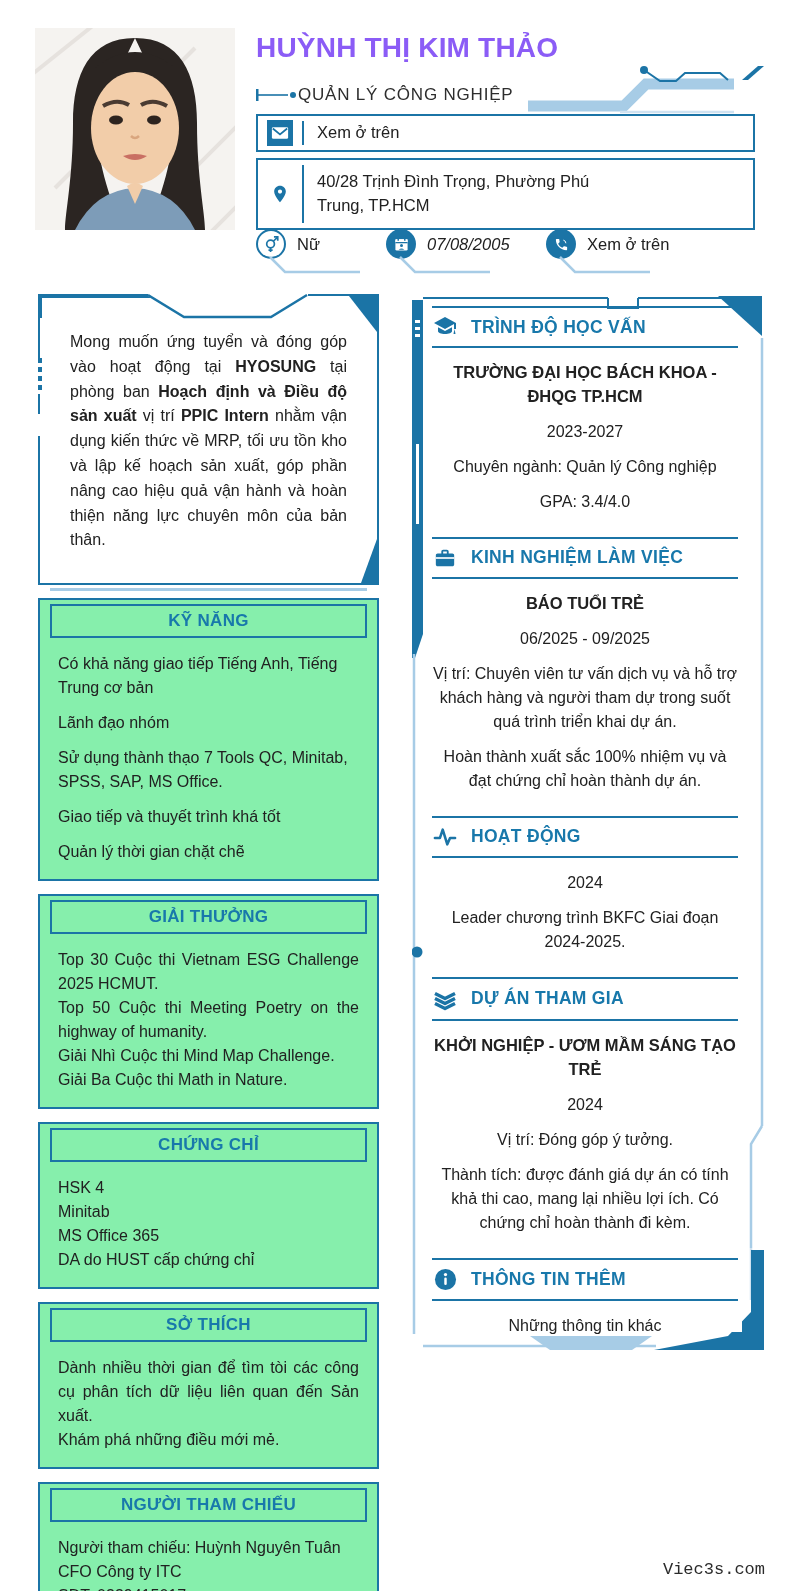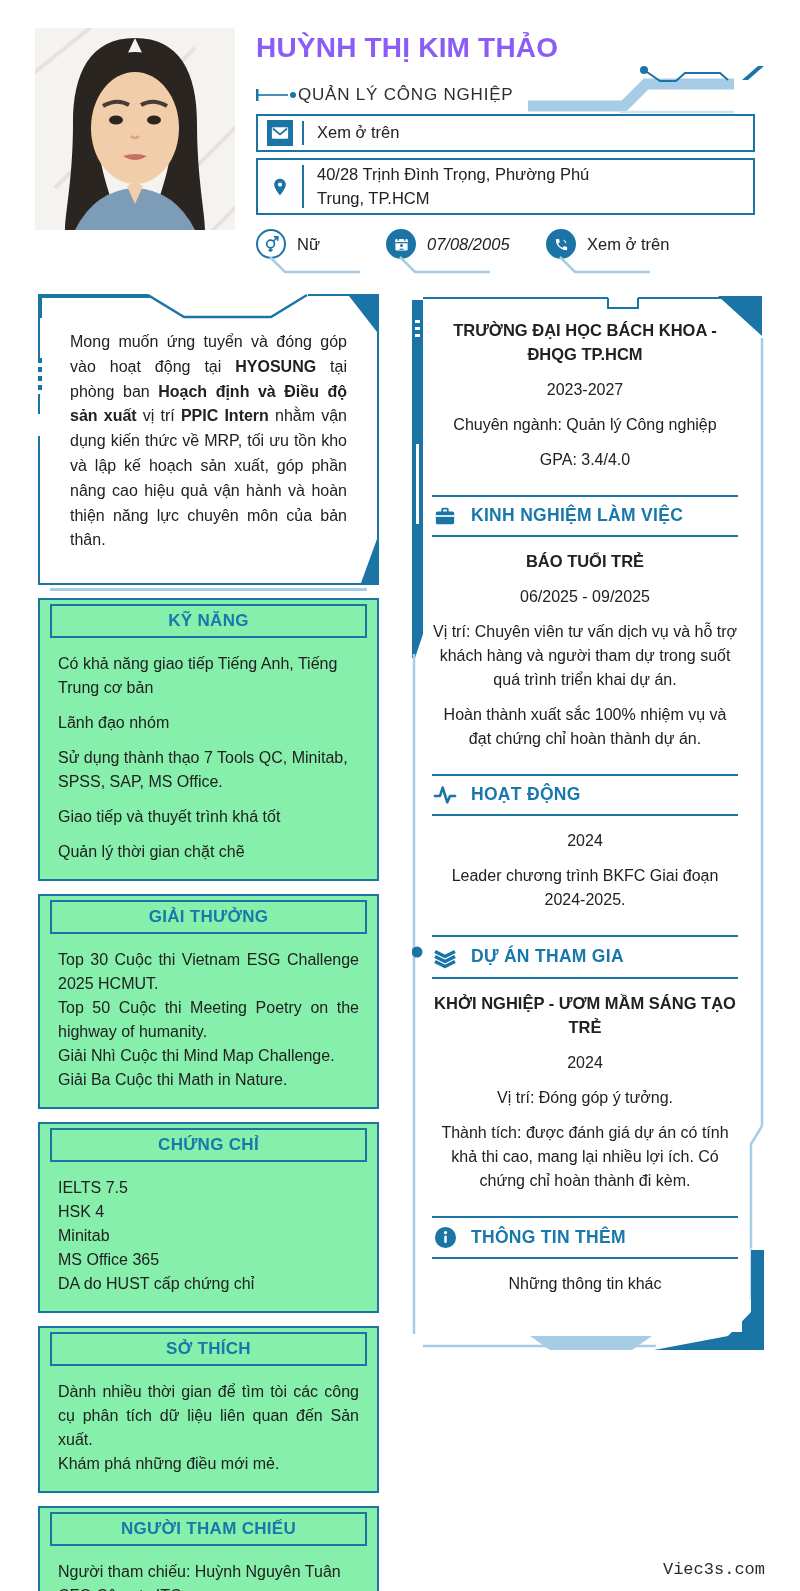--- a/index.html
+++ b/index.html
@@ -9,21 +9,21 @@
   
   .photo{position:absolute;left:35px;top:28px;width:200px;height:202px;overflow:hidden;}
   .name{position:absolute;left:256px;top:32px;font-size:28px;font-weight:bold;color:#8b5cf6;letter-spacing:.2px;}
   .title-row{position:absolute;left:256px;top:85px;display:flex;align-items:center;
              font-size:17px;color:#2d2d2d;letter-spacing:.8px;}
   .circuit{position:absolute;left:524px;top:64px;}
 
   .contact-box{position:absolute;left:256px;width:499px;border:2px solid #1b74a6;box-sizing:border-box;
                display:flex;align-items:center;font-size:16.5px;background:#fff;}
   .email-box{top:114px;height:38px;}
-  .address-box{top:158px;height:57px;}
+  .address-box{top:158px;height:72px;}
   .cicon{width:44px;display:flex;justify-content:center;align-items:center;flex:0 0 44px;}
   .sq-icon{width:26px;height:26px;background:#1b74a6;display:flex;align-items:center;justify-content:center;}
   .cdivider{width:2px;align-self:stretch;background:#1b74a6;margin:5px 0;}
   .ctext{padding-left:13px;line-height:1.45;}
   .address-box .ctext{max-width:320px;}
 
   .info-row{position:absolute;left:256px;top:229px;width:510px;height:54px;}
   .info-item{position:absolute;top:0;display:flex;align-items:center;gap:11px;font-size:16.5px;}
   .ii-gender{left:0;}.ii-birth{left:130px;font-style:italic;}.ii-phone{left:290px;}
   .ring-icon{width:30px;height:30px;border:2.5px solid #1b74a6;border-radius:50%;box-sizing:border-box;
@@ -224,21 +224,20 @@
         <p>Top 30 Cuộc thi Vietnam ESG Challenge 2025 HCMUT.</p>
         <p>Top 50 Cuộc thi Meeting Poetry on the highway of humanity.</p>
         <p>Giải Nhì Cuộc thi Mind Map Challenge.</p>
         <p>Giải Ba Cuộc thi Math in Nature.</p>
       </div>
     </section>
 
     <section class="lsec">
       <div class="lsec-header">CHỨNG CHỈ</div>
       <div class="lsec-body">
-        <p>IELTS 7.5</p>
         <p>HSK 4</p>
         <p>Minitab</p>
         <p>MS Office 365</p>
         <p>DA do HUST cấp chứng chỉ</p>
       </div>
     </section>
 
     <section class="lsec">
       <div class="lsec-header">SỞ THÍCH</div>
       <div class="lsec-body justify">
@@ -275,20 +274,30 @@
       <polyline points="350,832 339,850 339,954" stroke="#a7cce6" stroke-width="2.5" fill="none"></polyline>
       <polyline points="339,954 339,1006" stroke="#cfe2f1" stroke-width="2.5" fill="none"></polyline>
       <polygon points="352,956 352,1056 242,1056 316,1042 339,1018 339,956" fill="#1b74a6"></polygon>
       <rect x="316" y="1024" width="14" height="14" fill="#ffffff"></rect>
       <line x1="11" y1="1052" x2="244" y2="1052" stroke="#a7cce6" stroke-width="2.5"></line>
       <polygon points="118,1042 240,1042 220,1056 138,1056" fill="#a7cce6"></polygon>
     </svg>
 
     <div class="right-content">
 
+      <div class="rheader first">
+        <span class="ricon">
+          <svg width="26" height="22" viewBox="0 0 24 22">
+            <path d="M12 1 L1 7 l11 6 9-4.9 V13 h2 V7 L12 1z" fill="#1b74a6"></path>
+            <path d="M5 11.2 v4 C5 16.8 8.1 18 12 18 s7-1.2 7-2.8 v-4 L12 15 5 11.2z" fill="#1b74a6"></path>
+            <path d="M21.5 13 l1 5 h-2 z" fill="#1b74a6"></path>
+          </svg>
+        </span>
+        <span class="rtitle">TRÌNH ĐỘ HỌC VẤN</span>
+      </div>
       <div class="rbody">
         <p class="rheading">TRƯỜNG ĐẠI HỌC BÁCH KHOA - ĐHQG TP.HCM</p>
         <p>2023-2027</p>
         <p>Chuyên ngành: Quản lý Công nghiệp</p>
         <p>GPA: 3.4/4.0</p>
       </div>
 
       <div class="rheader">
         <span class="ricon">
           <svg width="24" height="22" viewBox="0 0 24 24">

